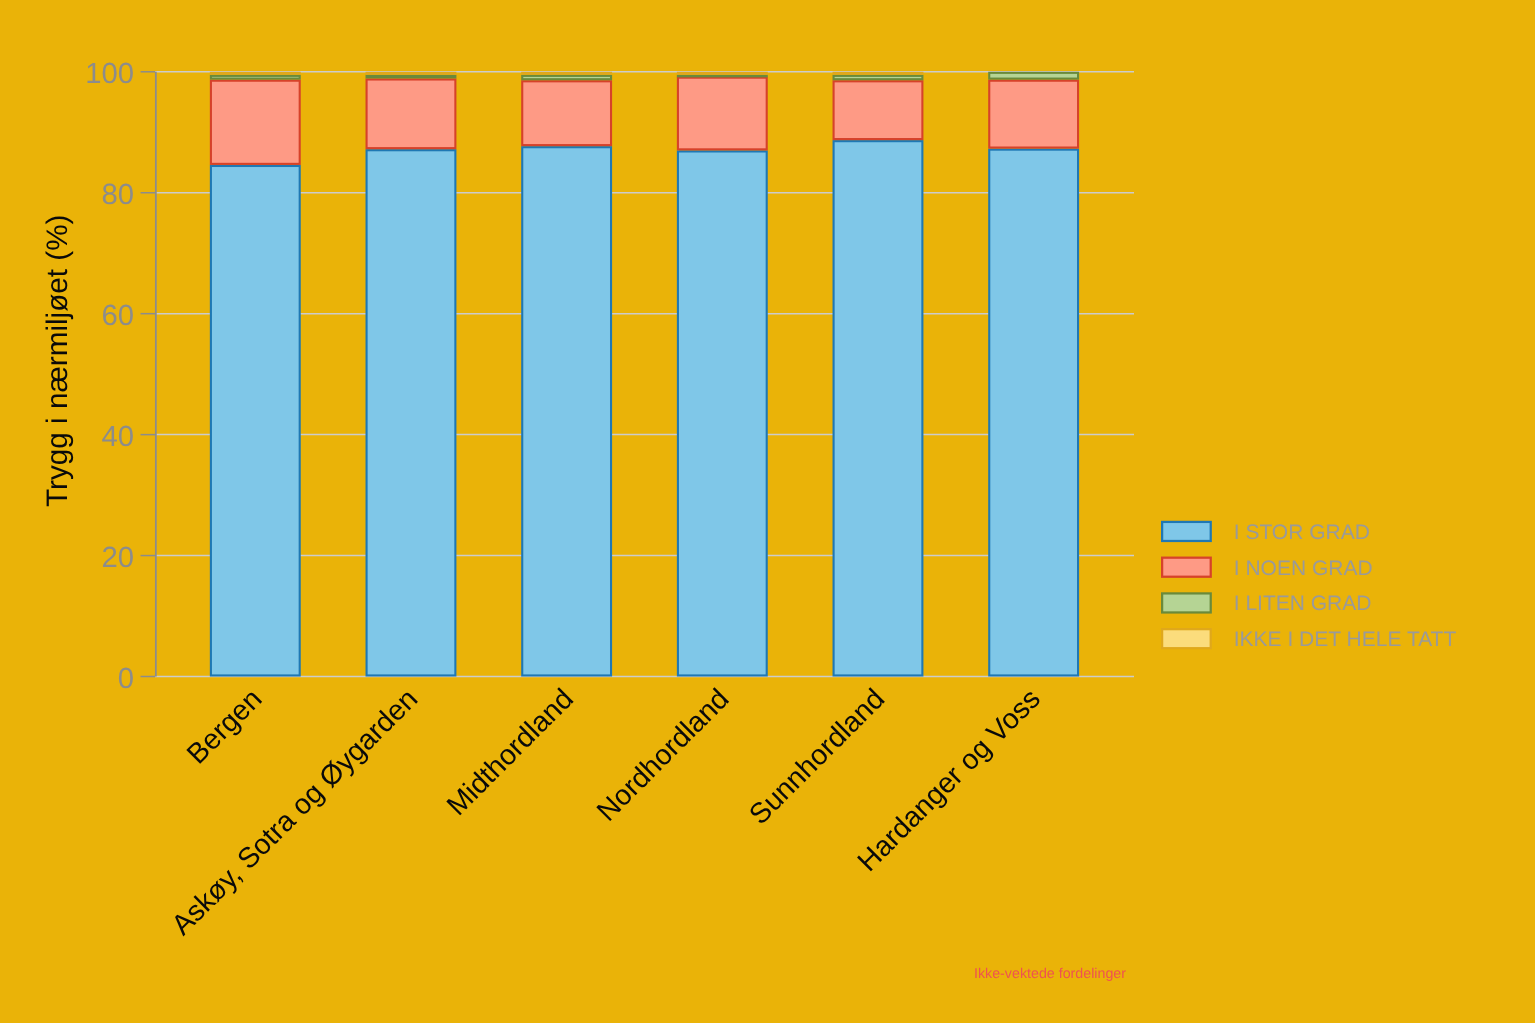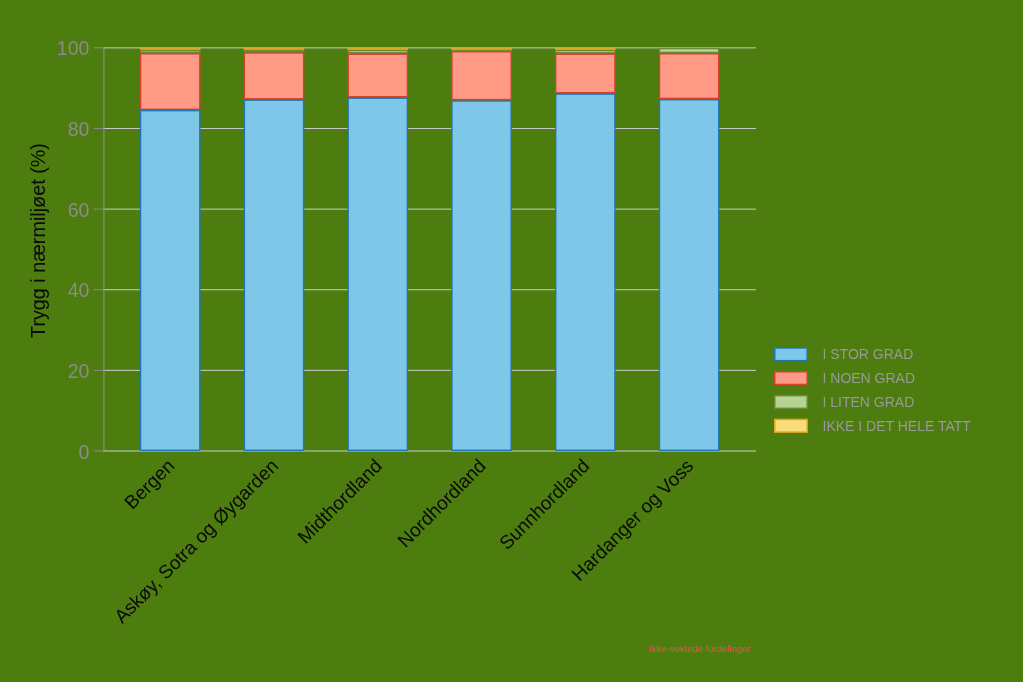--- a/index.html
+++ b/index.html
@@ -1,20 +1,20 @@
 <!DOCTYPE html>
 <html><head>
 <meta charset="utf-8">
 <title>Trygg i nærmiljøet</title>
 <style>
   html,body{margin:0;padding:0;}
   body{width:1023px;height:682px;background:#f0f0f0;
        font-family:"Liberation Sans",sans-serif;overflow:hidden;
        -webkit-font-smoothing:antialiased;-moz-osx-font-smoothing:grayscale;}
-  .chart-root{position:relative;width:1023px;height:682px;background:#4d7c0f;
+  .chart-root{position:relative;width:1023px;height:682px;background:#eab308;
               will-change:transform;transform:translateZ(0);}
   svg{display:block;shape-rendering:geometricPrecision;}
   text{-webkit-font-smoothing:antialiased;}
   .tick-label{font-family:"Liberation Sans",sans-serif;font-size:19.5px;fill:#8c8c8c;}
   .cat-label{font-family:"Liberation Sans",sans-serif;font-size:19px;fill:#0a0a0a;}
   .axis-title{font-family:"Liberation Sans",sans-serif;font-size:19.8px;fill:#0a0a0a;}
   .legend-label{font-family:"Liberation Sans",sans-serif;font-size:14px;fill:#9a9a9a;}
   .footnote-text{font-family:"Liberation Sans",sans-serif;font-size:9.5px;fill:#ef5350;}
 </style>
 </head>

